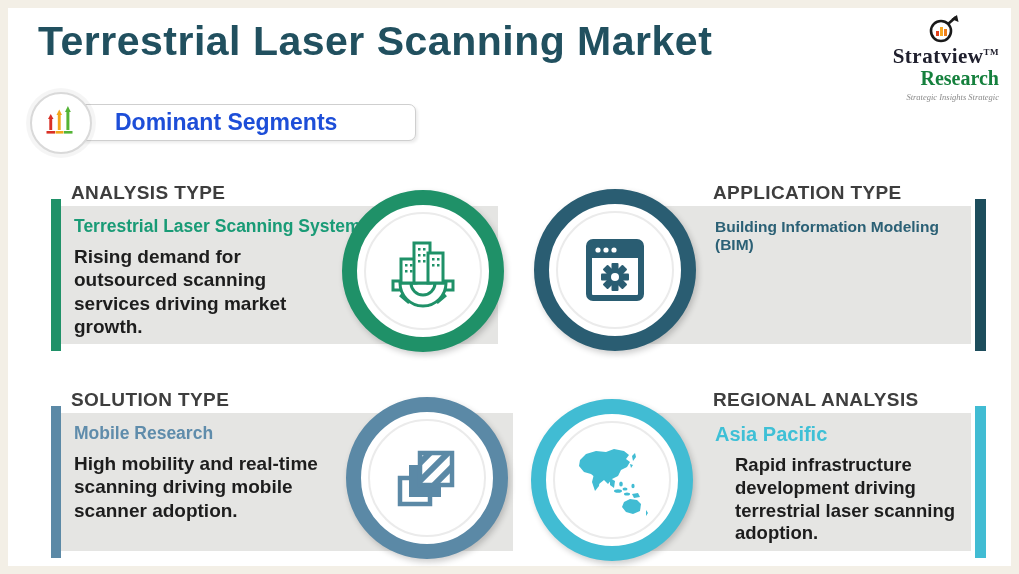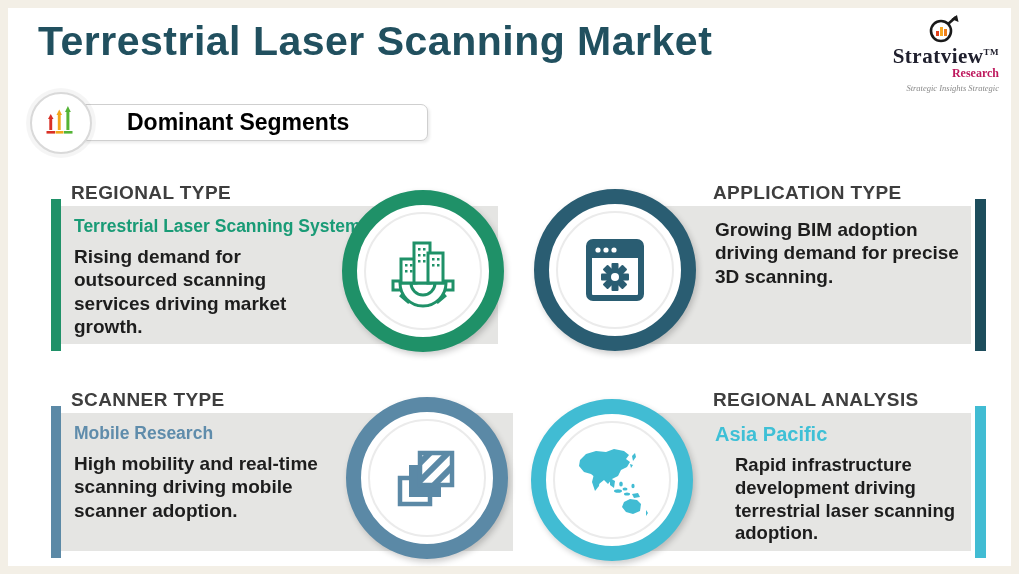--- a/index.html
+++ b/index.html
@@ -23,35 +23,35 @@
   .logo {
     position:absolute; right:12px; top:6px; width:122px; height:72px;
     text-align:right;
   }
   .logo-name {
     font-family:"Liberation Serif", serif; font-size:21px; font-weight:bold;
     color:#20202e; letter-spacing:0.5px; margin-top:32px; line-height:1;
   }
   .logo-tm { font-size:9px; vertical-align:super; }
   .logo-research {
-    font-family:"Liberation Serif", serif; font-size:12px; font-weight:bold;
-    color:#be185d; line-height:1.15;
+    font-family:"Liberation Serif", serif; font-size:20px; font-weight:bold;
+    color:#15803d; line-height:1.15;
   }
   .logo-tagline {
     font-family:"Liberation Serif", serif; font-style:italic;
     font-size:8.5px; color:#8a8a8a; margin-top:2px;
   }
   .logo-glass { position:absolute; right:38px; top:0; }
   
   .badge-pill {
     position:absolute; left:58px; top:96px; width:350px; height:37px;
     background:#ffffff; border:1.5px solid #cfcfcf; border-radius:7px;
     box-shadow:2px 2px 3px rgba(0,0,0,0.08);
     display:flex; align-items:center; padding-left:48px;
-    font-size:23px; font-weight:bold; color:#000000;margin-left:12px;
+    font-size:23px; font-weight:bold; color:#1d4ed8;
   }
   .badge-circle {
     position:absolute; left:22px; top:84px; width:62px; height:62px;
     background:#ffffff; border:2px solid #d9d9d9; border-radius:50%;
     box-shadow:0 0 0 4px rgba(0,0,0,0.04);
     display:flex; align-items:center; justify-content:center;
   }
   
   .q-header {
     position:absolute; font-size:19px; font-weight:bold; color:#3e3e3e;
@@ -134,21 +134,21 @@
         <rect x="4.5" y="26" width="8.5" height="2.6" fill="#d93025"></rect>
         <polygon points="14.5,10 20,10 17.25,4.5" fill="#f2a71b"></polygon>
         <rect x="15.8" y="9" width="2.9" height="16" fill="#f2a71b"></rect>
         <rect x="13.5" y="26" width="8" height="2.6" fill="#f2a71b"></rect>
         <polygon points="23,7 28.8,7 25.9,1" fill="#54b435"></polygon>
         <rect x="24.4" y="6" width="3" height="19" fill="#54b435"></rect>
         <rect x="22" y="26" width="8.5" height="2.6" fill="#54b435"></rect>
       </svg>
     </div>
 
-    <div class="q-header q1-header">REGIONAL TYPE</div>
+    <div class="q-header q1-header">ANALYSIS TYPE</div>
     <div class="q-bar q1-bar" style="background:#1f9168"></div>
     <div class="q-card q1-card">
       <div class="q-sub q1-sub">Terrestrial Laser Scanning System</div>
       <div class="q-body q1-body">Rising demand for outsourced scanning services driving market growth.</div>
     </div>
     <div class="big-circle q1-circle" style="border:15px solid #1f9168">
       <svg width="84" height="84" viewBox="0 0 84 84">
         <g stroke="#1f9168" stroke-width="3" fill="none">
 
           <g>
@@ -181,41 +181,41 @@
             <rect x="56" y="29" width="2.5" height="2.5"></rect>
           <rect x="51" y="35" width="2.5" height="2.5"></rect>
             <rect x="56" y="35" width="2.5" height="2.5"></rect>
         </g>
       </svg>
     </div>
 
     <div class="q-header q2-header">APPLICATION TYPE</div>
     <div class="q-bar q2-bar" style="background:#1d4d5c; width:11px"></div>
     <div class="q-card q2-card">
-      <div class="q-body q2-body">Growing BIM adoption driving demand for precise 3D scanning.</div>
+      <div class="q-sub q2-sub">Building Information Modeling (BIM)</div>
     </div>
     <div class="big-circle q2-circle" style="border:15px solid #2a5d72">
       <svg width="80" height="80" viewBox="0 0 80 80">
         <rect x="14" y="12" width="52" height="56" rx="4" fill="none" stroke="#2a5d72" stroke-width="6"></rect>
         <rect x="14" y="12" width="52" height="16" rx="3" fill="#2a5d72"></rect>
         <circle cx="23" cy="20" r="2.6" fill="#ffffff"></circle>
         <circle cx="31" cy="20" r="2.6" fill="#ffffff"></circle>
         <circle cx="39" cy="20" r="2.6" fill="#ffffff"></circle>
         <g fill="#2a5d72">
           <rect x="36.5" y="33" width="7" height="28" rx="1"></rect>
           <rect x="26" y="43.5" width="28" height="7" rx="1"></rect>
           <rect x="36.5" y="33" width="7" height="28" rx="1" transform="rotate(45 40 47)"></rect>
           <rect x="26" y="43.5" width="28" height="7" rx="1" transform="rotate(45 40 47)"></rect>
           <circle cx="40" cy="47" r="9"></circle>
         </g>
         <circle cx="40" cy="47" r="4" fill="#ffffff"></circle>
       </svg>
     </div>
 
-    <div class="q-header q3-header">SCANNER TYPE</div>
+    <div class="q-header q3-header">SOLUTION TYPE</div>
     <div class="q-bar q3-bar" style="background:#5b89a6"></div>
     <div class="q-card q3-card">
       <div class="q-sub q3-sub">Mobile Research</div>
       <div class="q-body q3-body">High mobility and real-time scanning driving mobile scanner adoption.</div>
     </div>
     <div class="big-circle q3-circle" style="border:15px solid #5b89a6">
       <svg width="80" height="80" viewBox="0 0 80 80">
         <defs>
           <clipPath id="stripeClip">
               <rect x="33" y="15" width="32" height="32"></rect>

